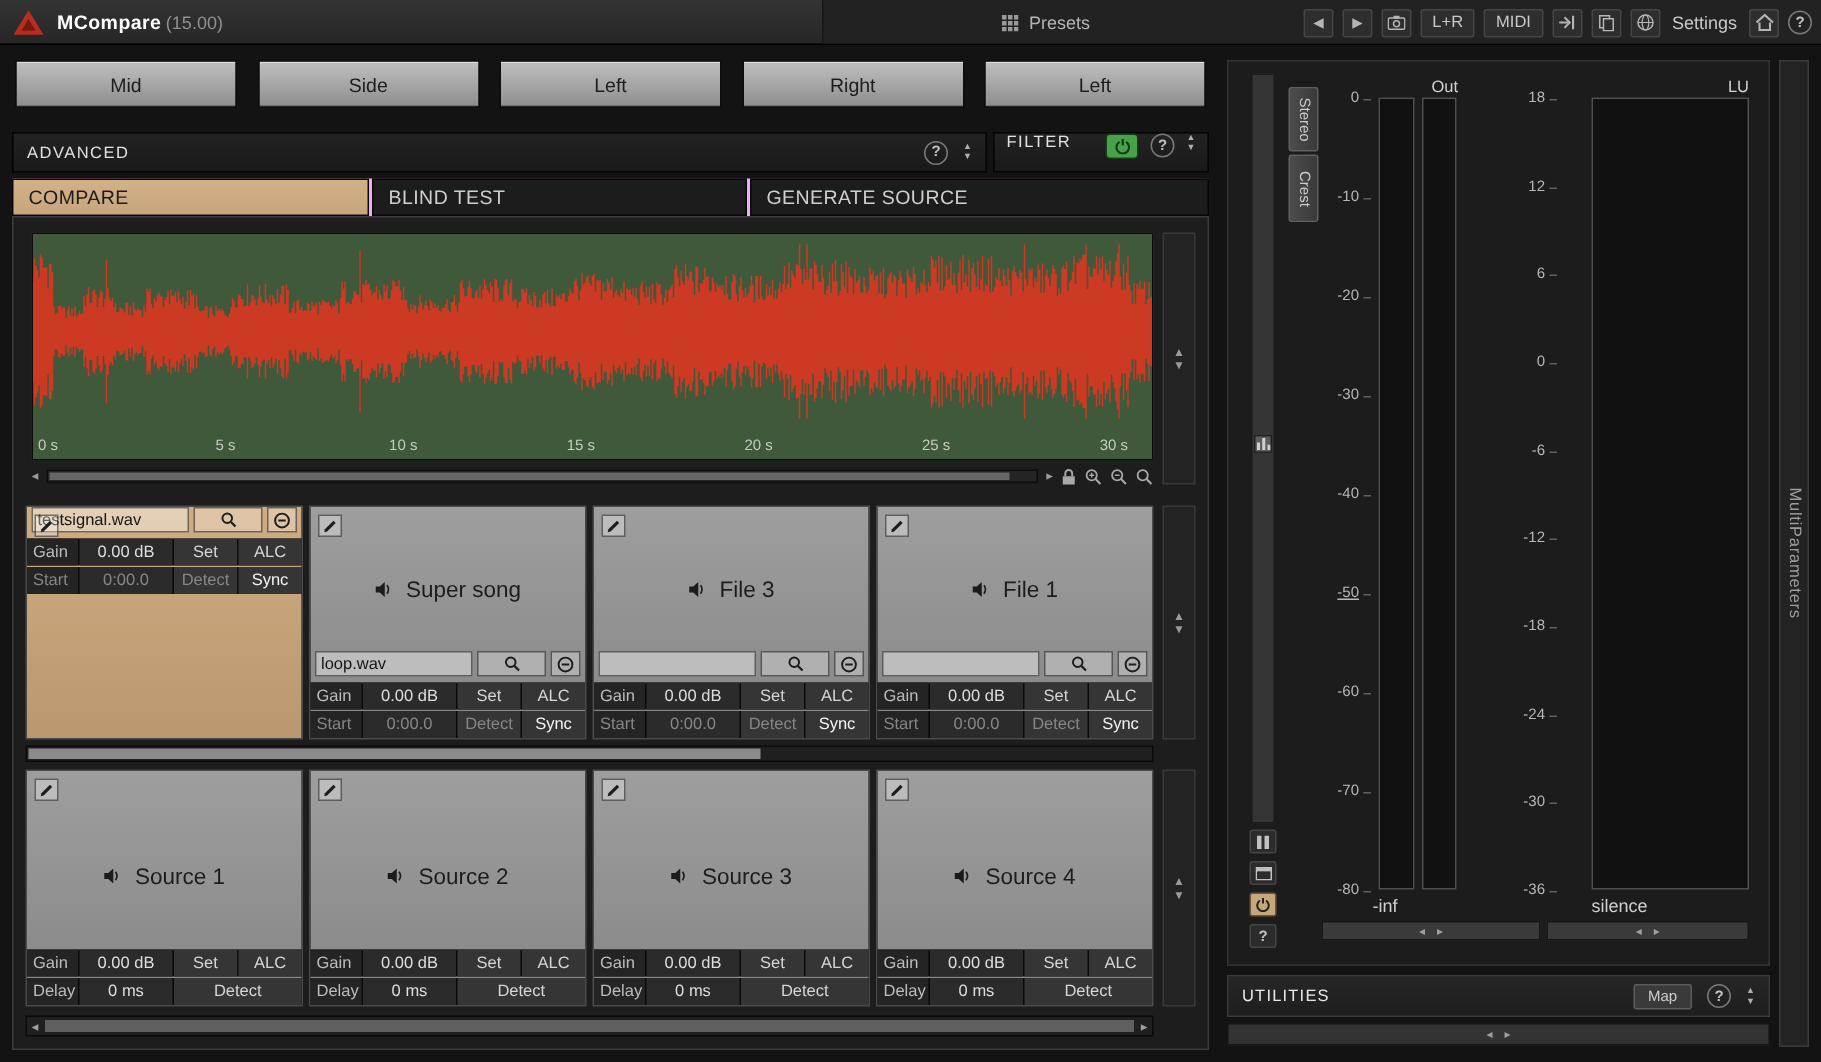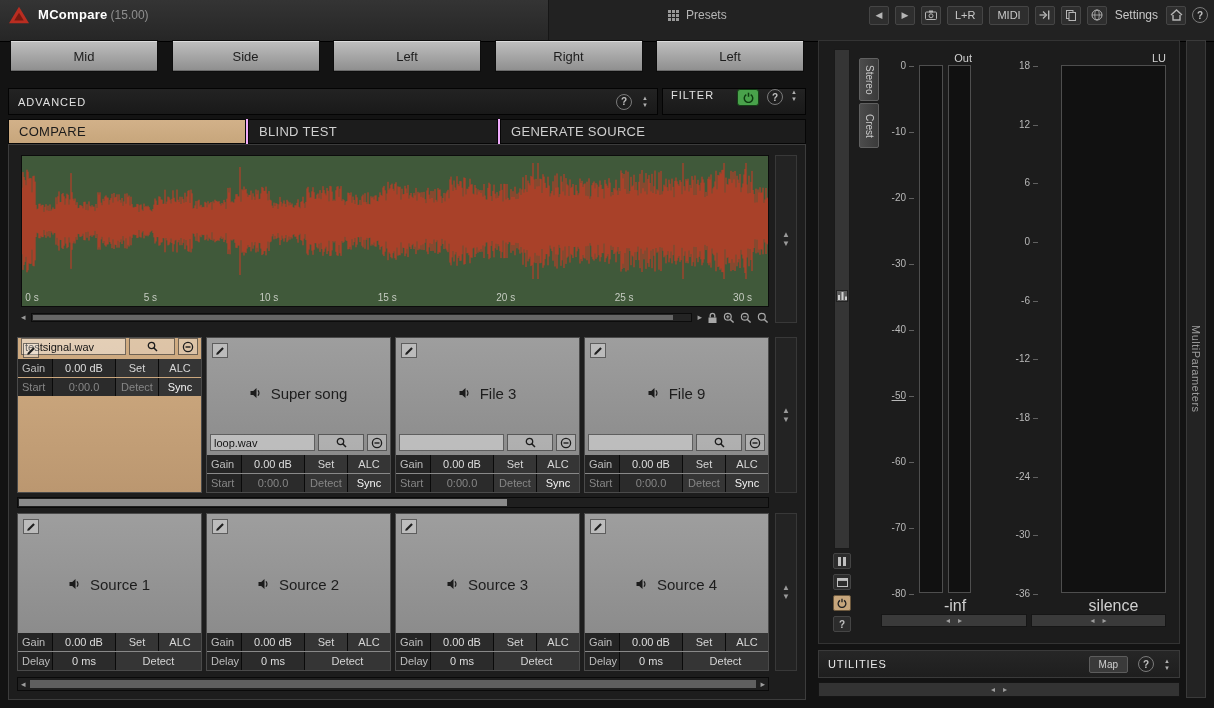--- a/index.html
+++ b/index.html
@@ -2,21 +2,21 @@
 <html><head>
 <meta charset="utf-8">
 <style>
 *{margin:0;padding:0;box-sizing:border-box}
 html,body{width:1214px;height:708px}
 body{background:#131313;font-family:"Liberation Sans",sans-serif;position:relative;overflow:hidden;
   --accent:#c7a67c;--accent-l:#d2b189;--green:#49a24b;--wavebg:#40593a;--wavered:#cc3a24}
 svg{display:block}
 
 
-.titlebar{position:absolute;left:0;top:0;width:1214px;height:42px;background:linear-gradient(#343434,#262626);border-bottom:1px solid #000}
+.titlebar{position:absolute;left:0;top:0;width:1214px;height:30px;background:linear-gradient(#343434,#262626);border-bottom:1px solid #000}
 .tb-dark{position:absolute;left:548px;top:0;right:0;bottom:0;background:#222;border-left:1px solid #161616}
 .tb-logo{position:absolute;left:9px;top:6px;z-index:2}
 .tb-title{position:absolute;left:38px;top:7px;font-size:13px;color:#fff;z-index:2}
 .tb-app{font-weight:bold;letter-spacing:.3px}
 .tb-ver{color:#8f8f8f;font-size:12px;margin-left:3px}
 .tb-presets{position:absolute;left:660px;top:5px;height:20px;display:flex;align-items:center;gap:7px;color:#b5b5b5;font-size:12px;padding:0 8px;z-index:2}
 .tb-right{position:absolute;right:6px;top:5px;height:20px;display:flex;align-items:center;gap:6px;z-index:2}
 .tb-ibtn{min-width:20px;height:19px;display:flex;align-items:center;justify-content:center;background:#2e2e2e;border:1px solid #454545;border-radius:2px;color:#b5b5b5;font-size:9px}
 .tb-tbtn{height:19px;display:flex;align-items:center;padding:0 7px;background:#2e2e2e;border:1px solid #454545;border-radius:2px;color:#c9c9c9;font-size:11px}
 .tb-text{color:#c9c9c9;font-size:12px;padding:0 2px}
@@ -93,21 +93,21 @@
 .vtab span{writing-mode:vertical-rl;font-size:10px;color:#cbcbcb}
 .vtab1{top:17px;height:43px}.vtab2{top:62px;height:45px}
 .meter-title{position:absolute;top:11px;font-size:11px;color:#d2d2d2;text-align:right}
 .out-title{left:100px;width:53px}.lu-title{left:242px;width:105px}
 .scale{position:absolute;top:24px;height:528px}
 #out-scale{left:56px;width:40px}
 #lu-scale{left:180px;width:40px}
 .scale-label{position:absolute;right:0;width:100%;text-align:right;font-size:10px;color:#b8b8b8;padding-right:9px}
 .scale-label::after{content:"";position:absolute;right:1px;top:6px;width:5px;height:1px;background:#606060}
 .mcol{position:absolute;top:24px;height:528px;background:#111;border:1px solid #4e4e4e}
-.readout{position:absolute;top:556px;font-size:16px;color:#d0d0d0;text-align:center}
+.readout{position:absolute;top:556px;font-size:12px;color:#d0d0d0;}
 .out-readout{left:96px;width:80px}.lu-readout{left:242px;width:105px}
 .mini-scroll{position:absolute;top:573px;height:13px;background:#3a3a3a;border:1px solid #161616;display:flex;align-items:center;justify-content:center;gap:8px;color:#9e9e9e;font-size:8px}
 .utilities{position:absolute;left:0;top:610px;width:362px;height:28px;background:linear-gradient(#262626,#1e1e1e);border:1px solid #3a3a3a;display:flex;align-items:center;padding:0 9px;gap:10px}
 .ut-label{font-size:11px;letter-spacing:.8px;color:#e8e8e8}
 .map-btn{margin-left:auto;padding:2px 9px;background:#3a3a3a;border:1px solid #5c5c5c;border-radius:2px;color:#cfcfcf;font-size:10px}
 .rp-scroll{position:absolute;left:0;top:642px;width:362px;height:15px;background:#333;border:1px solid #151515;display:flex;align-items:center;justify-content:center;gap:8px;color:#9e9e9e;font-size:8px}
 .mp-strip{position:absolute;left:1186px;top:40px;width:20px;height:658px;background:#232323;border:1px solid #3a3a3a;display:flex;align-items:center;justify-content:center}
 .mp-strip span{writing-mode:vertical-rl;font-size:11px;color:#9c9c9c;letter-spacing:.5px}
 </style>
 </head>
@@ -412,21 +412,21 @@
             <path d="M1.2 8.8 L1.6 6.9 L7.3 1.2 L8.8 2.7 L3.1 8.4 Z" fill="#1e1e1e"></path>
           </svg>
         </div>
       <div class="slot-title">
         <span>
             <svg width="13" height="12" viewBox="0 0 13 12">
               <path d="M0.5 4 H3.2 L6.5 1 V11 L3.2 8 H0.5 Z" fill="#1c1c1c"></path>
               <path d="M8 3.2 Q10 6 8 8.8" fill="none" stroke="#1c1c1c" stroke-width="1.1"></path>
             </svg>
           </span>
-        <span class="slot-name">File 9</span>
+        <span class="slot-name">File 1</span>
       </div>
       <div class="file-row">
         <input class="file-field" readonly="" value="" style="">
         <div class="browse-btn">
             <svg width="11" height="11" viewBox="0 0 11 11">
               <circle cx="4.5" cy="4.5" r="3.2" fill="none" stroke="#1d1d1d" stroke-width="1.3"></circle>
               <line x1="7" y1="7" x2="10" y2="10" stroke="#1d1d1d" stroke-width="1.5"></line>
             </svg>
           </div>
         <div class="remove-btn">

